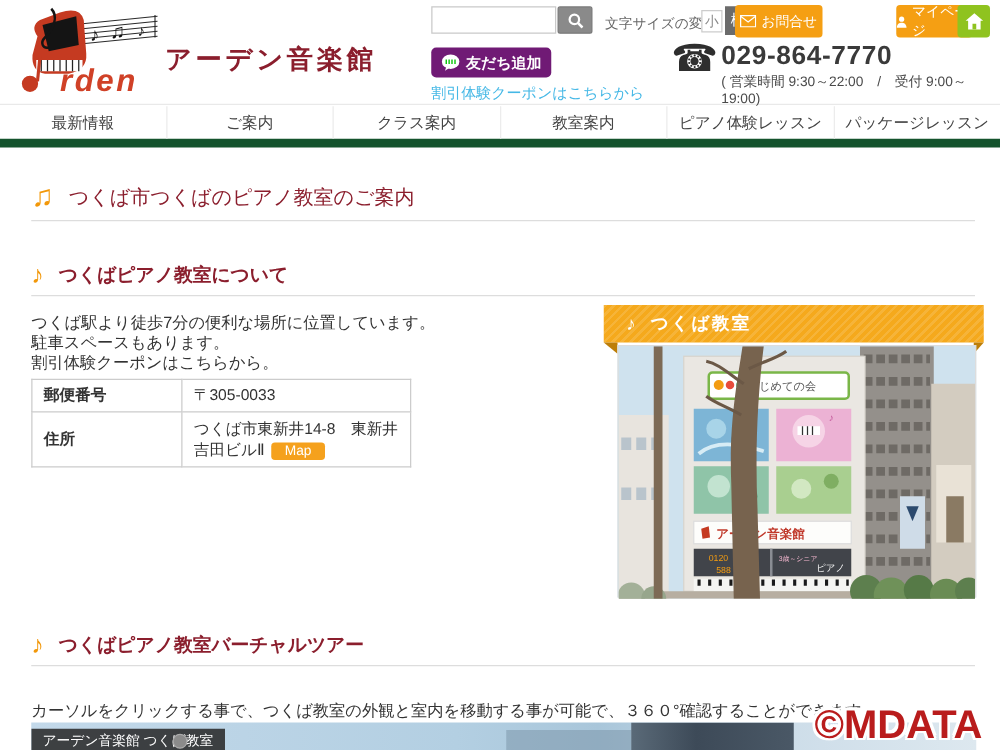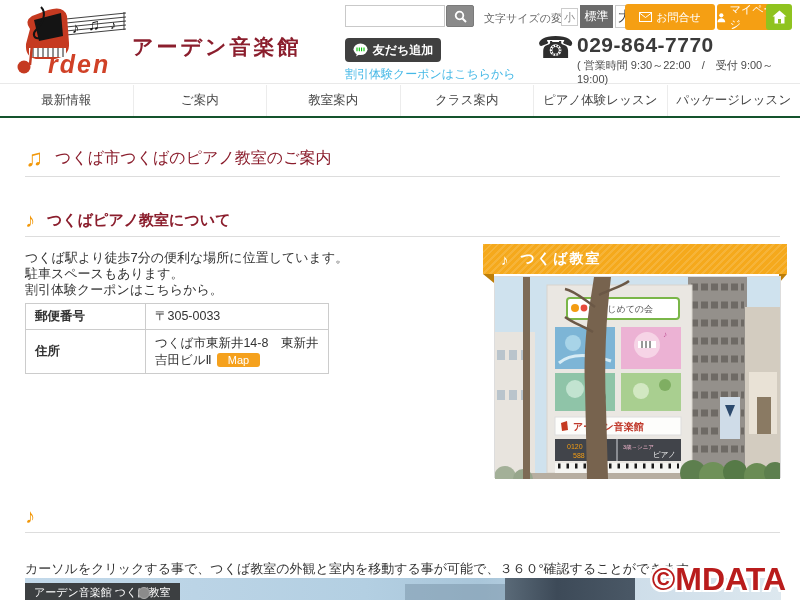--- a/index.html
+++ b/index.html
@@ -23,39 +23,39 @@
     font-size:12px; cursor:pointer; }
   .fs-small { left:561px; top:8px; width:17px; height:18px; background:#fff;
     border:1px solid #ccc; color:#888; font-size:11px; }
   .fs-med { left:580px; top:5px; width:33px; height:23px; background:#6b6b6b;
     color:#fff; font-size:12px; }
   .fs-large { left:615px; top:5px; width:20px; height:23px; background:#fff;
     border:1px solid #ccc; color:#444; font-size:14px; }
   .top-btn { position:absolute; top:4px; height:26px; border-radius:3px; color:#fff;
     font-size:11px; display:flex; align-items:center; justify-content:center; gap:4px;
     cursor:pointer; background:#F59F13; }
-  .btn-contact { left:625px; width:90px; }
+  .btn-contact { left:588px; width:70px; }
   .btn-mypage { left:717px; width:61px; }
   .btn-home { position:absolute; left:766px; top:4px; width:26px; height:26px;
     background:#8FC31F; border-radius:3px; display:flex; align-items:center;
     justify-content:center; cursor:pointer; }
   .line-btn { position:absolute; left:345px; top:38px; width:96px; height:24px;
-    background:#404040; border-radius:4px; color:#fff; font-size:12px; font-weight:bold;
+    background:#701a75; border-radius:4px; color:#fff; font-size:12px; font-weight:bold;
     display:flex; align-items:center; justify-content:center; gap:5px; cursor:pointer; }
   .coupon-link { position:absolute; left:345px; top:66px; font-size:12px; color:#45B8E6;
     cursor:pointer; }
   .phone-icon { position:absolute; left:537px; top:33px; font-size:30px; color:#2e2e2e;
     line-height:1; }
   .phone-number { position:absolute; left:577px; top:33px; font-size:21px; color:#3a3a3a;
     font-weight:600; letter-spacing:0.5px; }
   .phone-hours { position:absolute; left:577px; top:58px; font-size:11px; color:#4a4a4a; }
 
   
   .main-nav { position:absolute; left:0; top:85px; width:800px; height:33px;
-    background:#fff; border-bottom:2px solid #14532d; display:flex; list-style:none; }
+    background:#fff; border-bottom:7px solid #14532d; display:flex; list-style:none; }
   .main-nav li { flex:1; display:flex; align-items:center; justify-content:center;
     font-size:12.5px; color:#444; cursor:pointer; border-left:1px solid #ececec; }
   .main-nav li:first-child { border-left:none; }
 
   
   .sec-head { position:absolute; left:25px; width:755px; display:flex; align-items:center;
     gap:12px; border-bottom:1px solid #ddd; }
   .h1-row { top:140px; height:37px; }
   .h2-about { top:204px; height:33px; }
   .h2-tour { top:500px; height:33px; }
@@ -204,22 +204,22 @@
     <a class="coupon-link">割引体験クーポンはこちらから</a>
 
     <span class="phone-icon">☎</span>
     <div class="phone-number">029-864-7770</div>
     <div class="phone-hours">( 営業時間 9:30～22:00　/　受付 9:00～19:00)</div>
   </header>
 
   <ul class="main-nav">
     <li>最新情報</li>
     <li>ご案内</li>
+    <li>クラス案内</li>
     <li>教室案内</li>
-    <li>クラス案内</li>
     <li>ピアノ体験レッスン</li>
     <li>パッケージレッスン</li>
   </ul>
 
   <div class="sec-head h1-row">
     <span class="note-icon">♫</span>
     <span class="h1-text">つくば市つくばのピアノ教室のご案内</span>
   </div>
 
   <div class="sec-head h2-about">
@@ -338,20 +338,21 @@
         <path d="M100,30 C88,22 80,14 70,12"></path>
         <path d="M104,18 C116,12 126,10 134,4"></path>
         <path d="M98,55 C86,48 78,46 70,40"></path>
       </g>
       <rect x="28" y="0" width="7" height="202" fill="#7d6a55"></rect>
     </svg>
   </div>
 
   <div class="sec-head h2-tour">
     <span class="note-icon small">♪</span>
+    <span class="h2-text">つくばピアノ教室バーチャルツアー</span>
   </div>
 
   <p class="tour-desc">カーソルをクリックする事で、つくば教室の外観と室内を移動する事が可能で、３６０°確認することができます。</p>
 
   <div class="panorama">
     <div class="pano-dark2"></div>
     <div class="pano-dark"></div>
     <div class="pano-label">アーデン音楽館 つくば教室</div>
     <div class="pano-circle"></div>
   </div>

